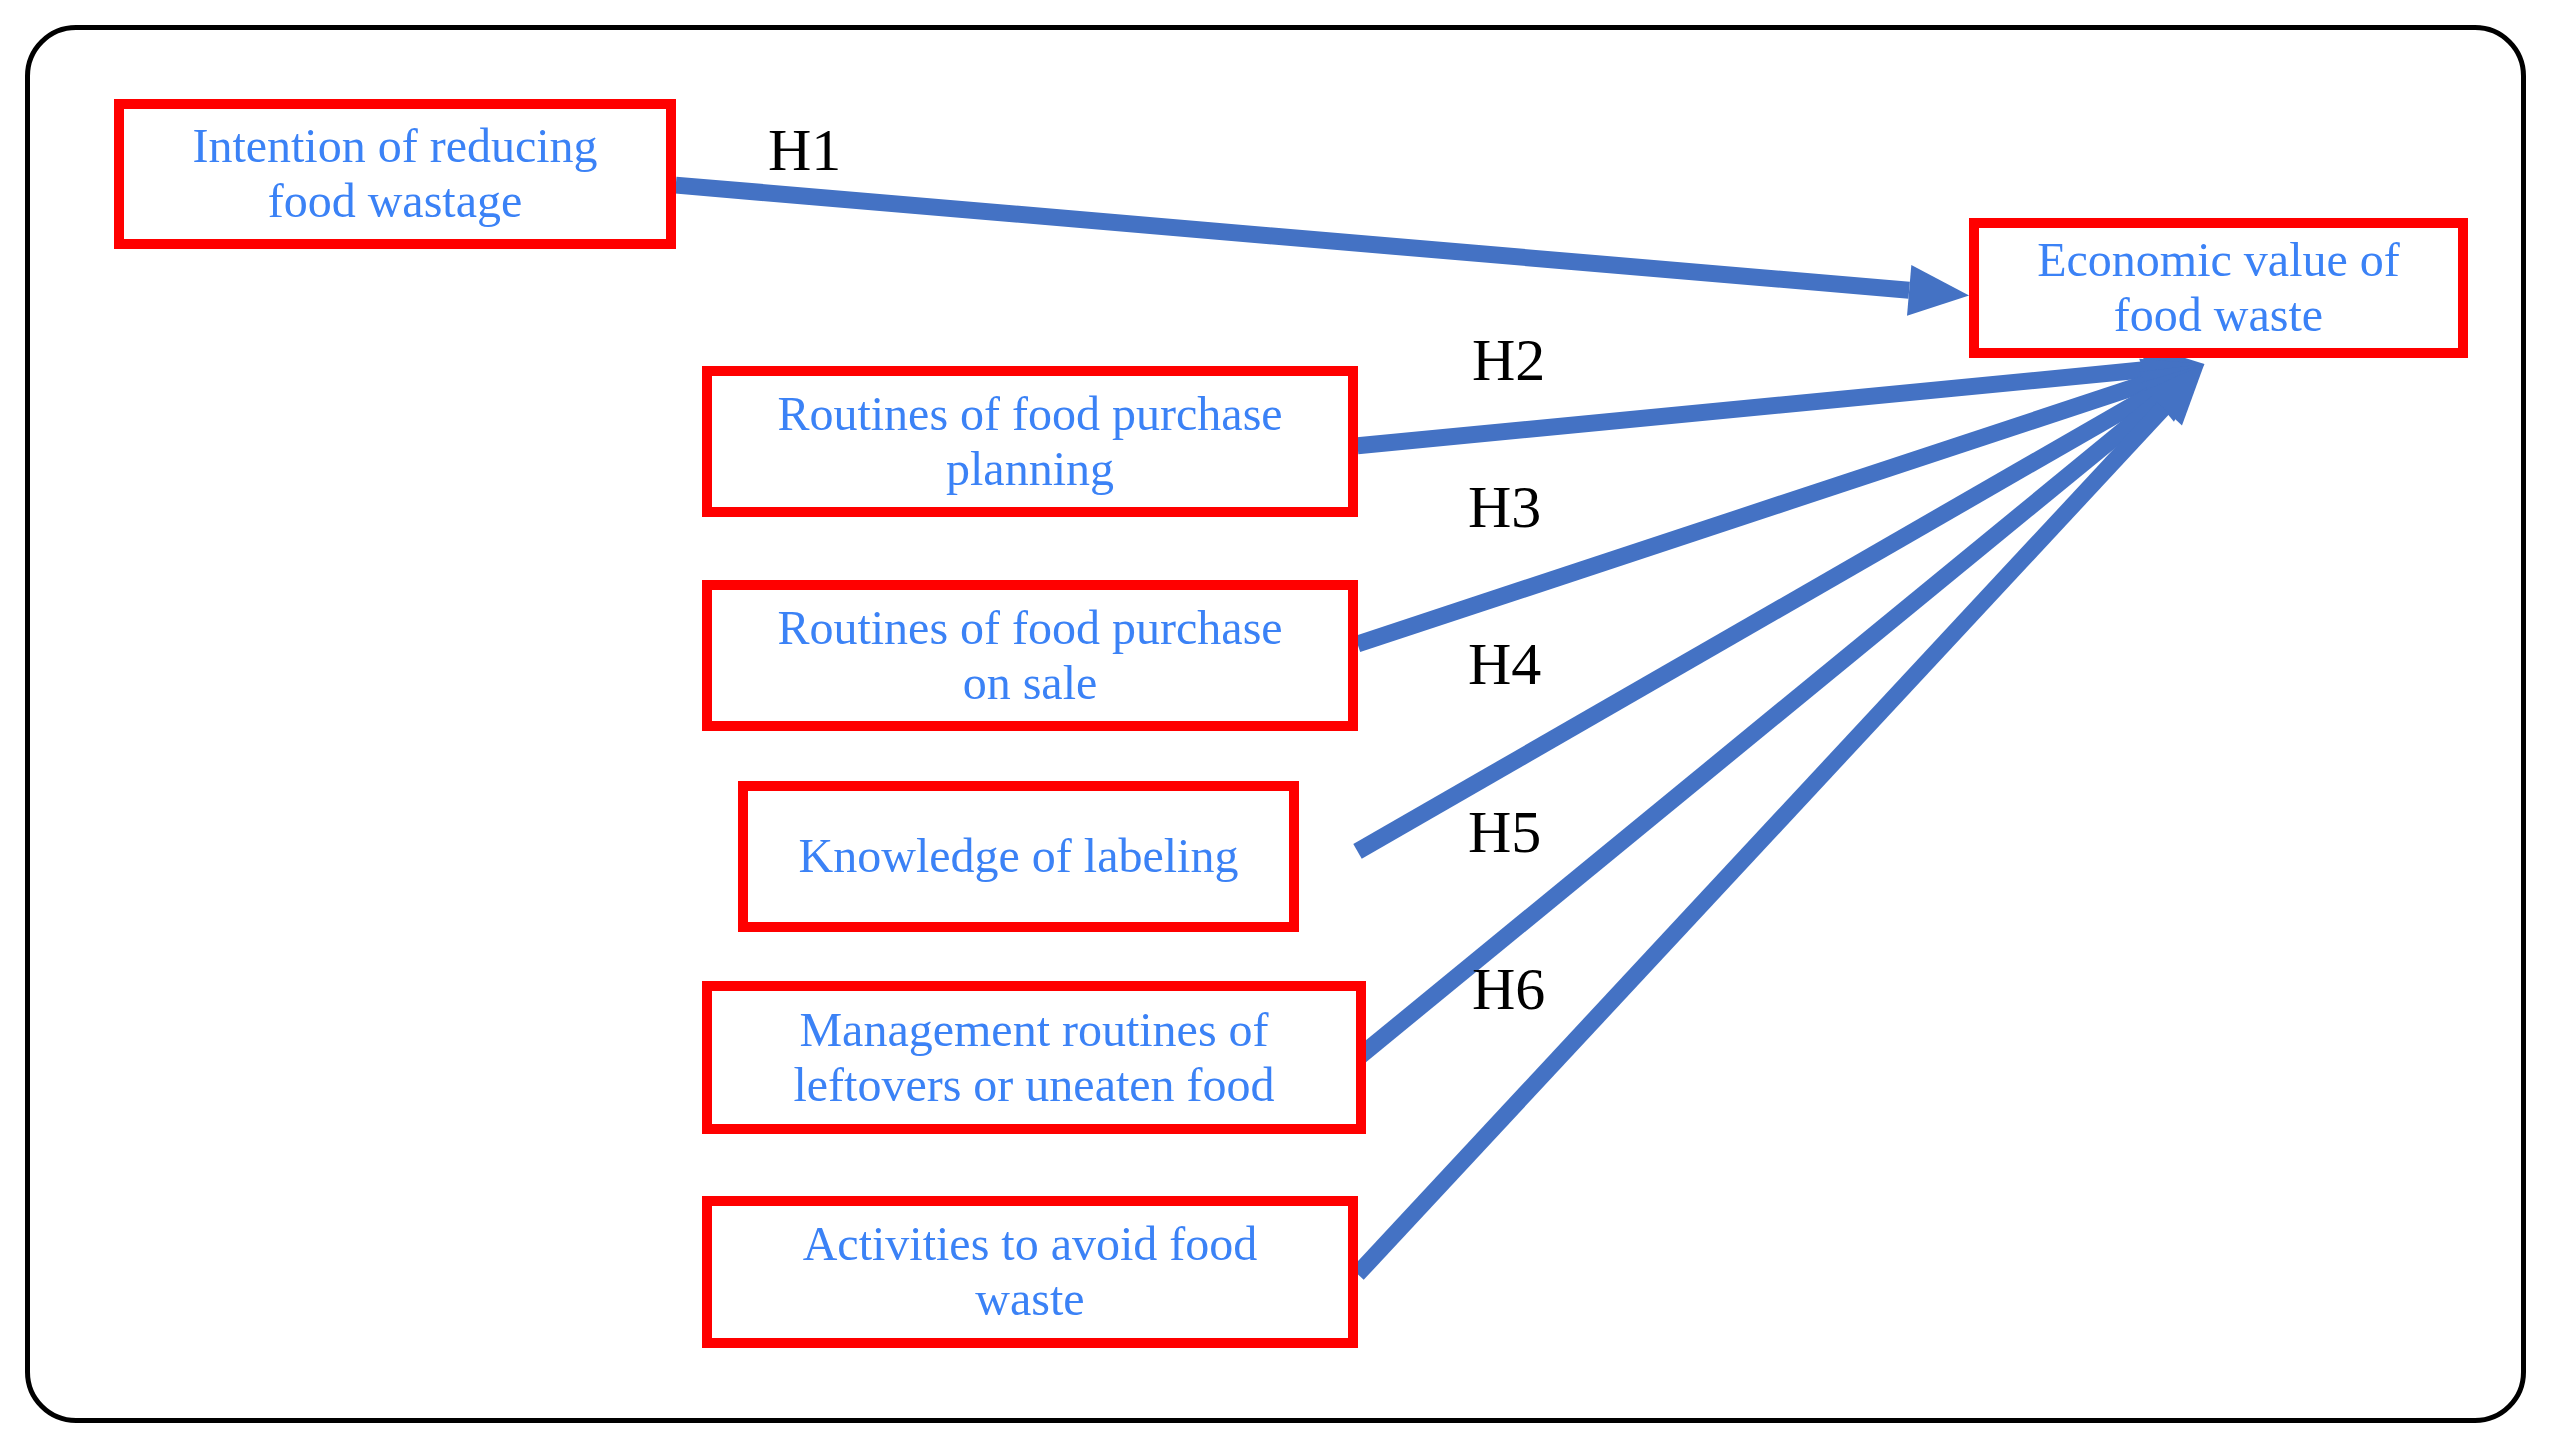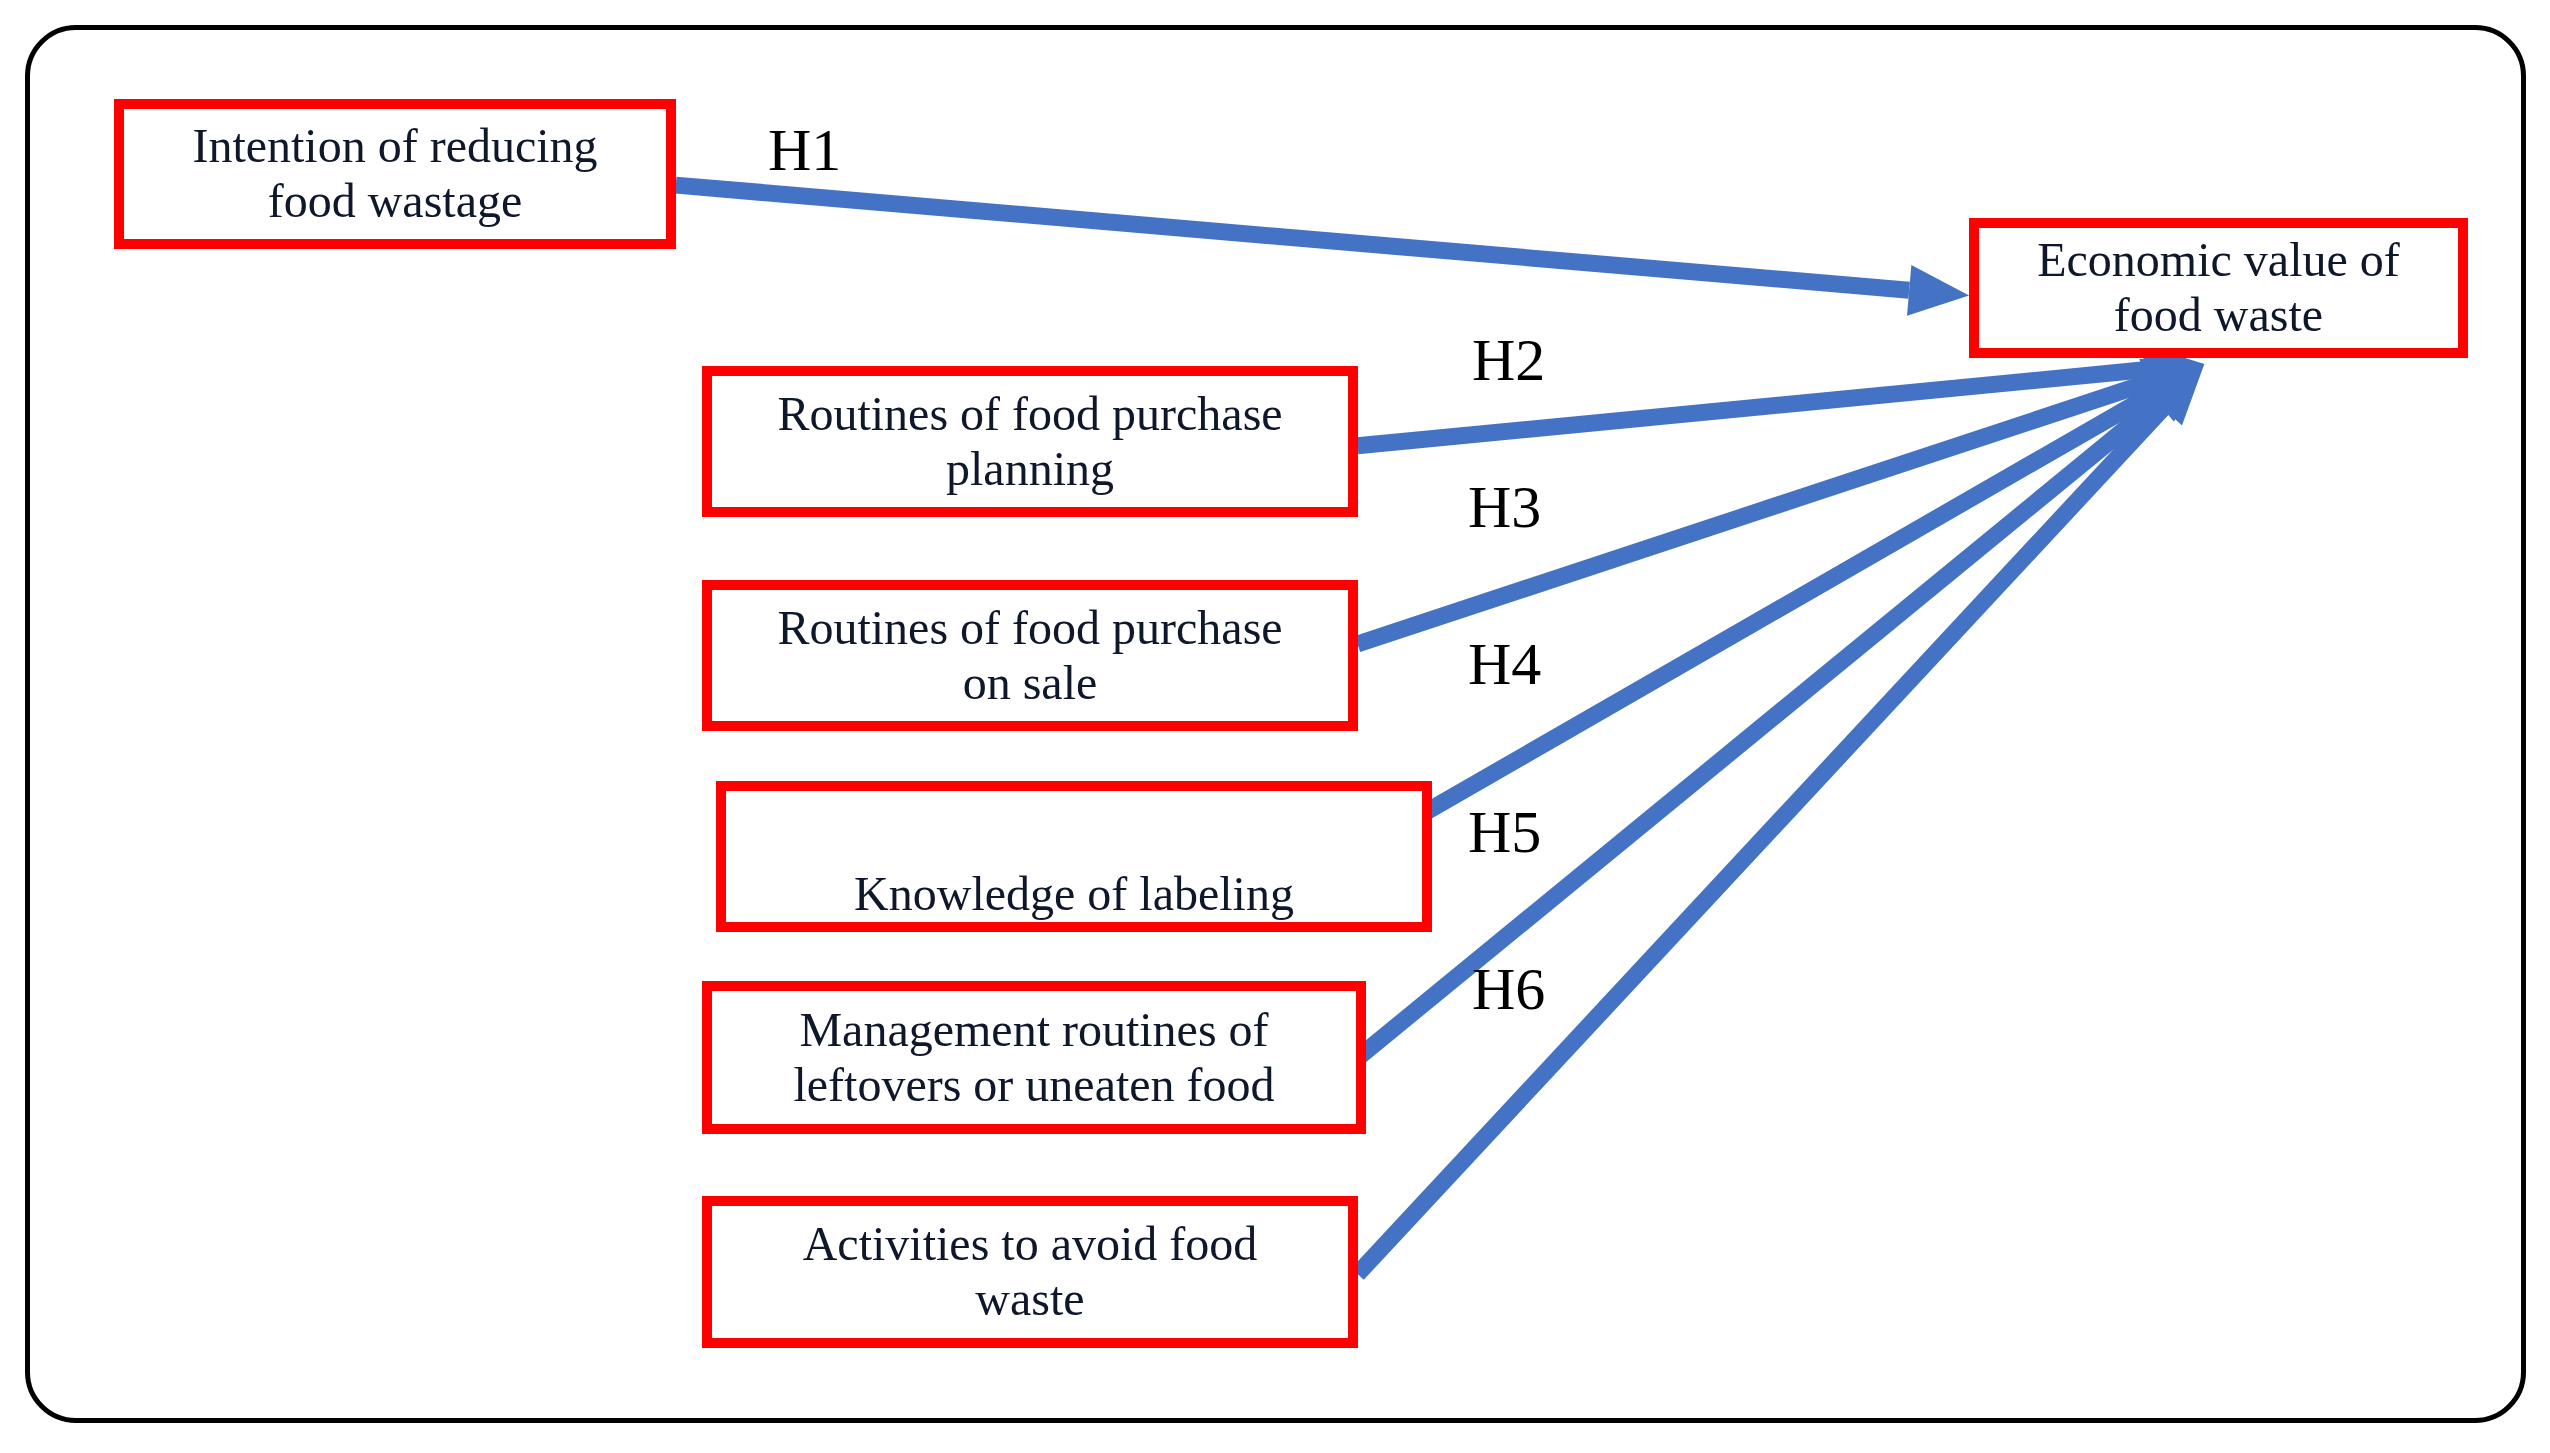--- a/index.html
+++ b/index.html
@@ -30,21 +30,21 @@
   }
   .node-box {
     position: absolute;
     box-sizing: border-box;
     border: 10px solid #FF0000;
     background: #FFFFFF;
     display: flex;
     align-items: center;
     justify-content: center;
     text-align: center;
-    color: #0f172a;
+    color: #3b82f6;
     line-height: 1.14;
     padding: 0 14px;
     font-size: 48px;
     z-index: 3;
   }
   .node-label {
     display: block;
     white-space: pre-line;
   }
   .h-label {
@@ -104,21 +104,21 @@
 food wastage</span>
   </div>
   <div class="node-box" id="box-1" style="left: 702px; top: 366px; width: 656px; height: 151px;">
     <span class="node-label">Routines of food purchase
 planning</span>
   </div>
   <div class="node-box" id="box-2" style="left: 702px; top: 580px; width: 656px; height: 151px;">
     <span class="node-label">Routines of food purchase
 on sale</span>
   </div>
-  <div class="node-box" id="box-3" style="left: 716px; top: 781px; width: 716px; height: 151px; align-items: flex-end;">
+  <div class="node-box" id="box-3" style="left: 738px; top: 781px; width: 561px; height: 151px;">
     <span class="node-label">Knowledge of labeling</span>
   </div>
   <div class="node-box" id="box-4" style="left: 702px; top: 981px; width: 664px; height: 153px;">
     <span class="node-label">Management routines of
 leftovers or uneaten food</span>
   </div>
   <div class="node-box" id="box-5" style="left: 702px; top: 1196px; width: 656px; height: 152px;">
     <span class="node-label">Activities to avoid food
 waste</span>
   </div>

